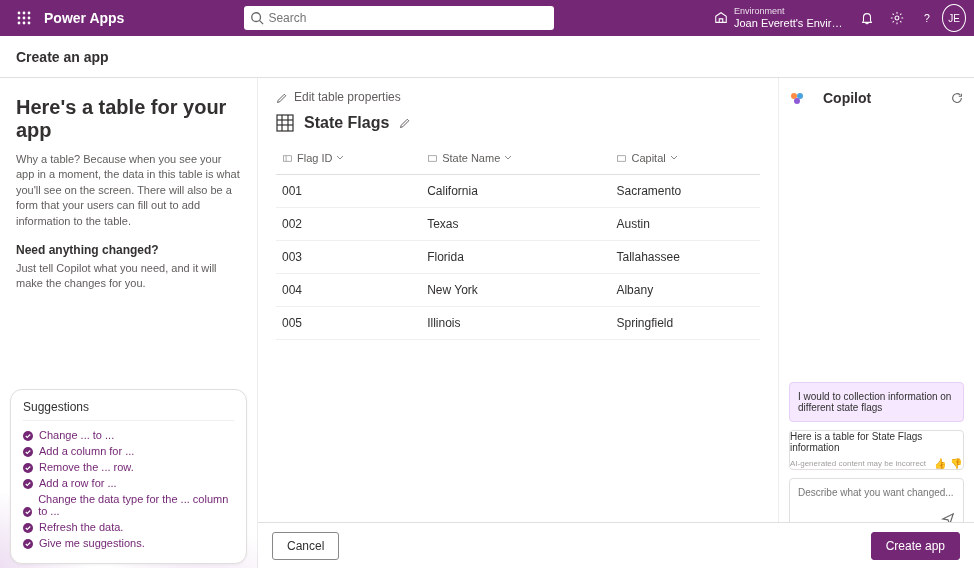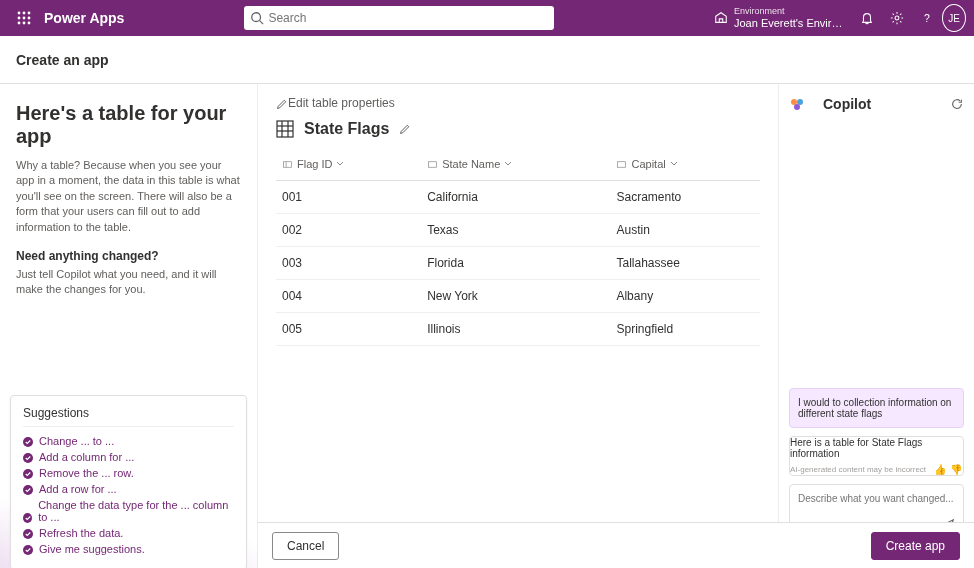--- a/index.html
+++ b/index.html
@@ -15,42 +15,42 @@
 .header-spacer { flex: 1; }
 .env-block { display: flex; align-items: center; margin-right: 8px; cursor: pointer; }
 .env-icon { margin-right: 6px; }
 .env-text { display: flex; flex-direction: column; line-height: 1.1; }
 .env-label { font-size: 9px; opacity: 0.85; }
 .env-name { font-size: 11px; max-width: 110px; white-space: nowrap; overflow: hidden; text-overflow: ellipsis; }
 .header-icon { width: 30px; height: 30px; display: flex; align-items: center; justify-content: center; cursor: pointer; }
 .avatar { width: 24px; height: 28px; border: 1px solid #fff; border-radius: 50%; display: flex; align-items: center; justify-content: center; font-size: 10px; cursor: pointer; }
 
 
-.subheader { height: 48px; display: flex; align-items: center; padding: 0 16px; border-bottom: 1px solid #e1dfdd; font-size: 14px; font-weight: 600; color: #323130; }
+.subheader { height: 42px; display: flex; align-items: center; padding: 0 16px; border-bottom: 1px solid #e1dfdd; font-size: 14px; font-weight: 600; color: #323130; }
 
 
 .main { display: flex; height: calc(568px - 36px - 36px); position: relative; }
 
 
 .left-pane { width: 258px; padding: 18px 16px; position: relative; border-right: 1px solid #ededed; }
 .left-pane h1 { font-size: 20px; font-weight: 600; color: #323130; margin-bottom: 10px; }
 .left-desc { font-size: 11px; color: #605e5c; line-height: 1.4; margin-bottom: 14px; }
 .left-sub { font-size: 12px; font-weight: 600; color: #323130; margin-bottom: 4px; }
 .left-sub-desc { font-size: 11px; color: #605e5c; line-height: 1.4; }
 .wave-bg { position: absolute; left: 0; bottom: 0; width: 258px; height: 180px; background: radial-gradient(ellipse 160px 120px at -20px 180px, rgba(170,100,190,0.25), transparent 70%), radial-gradient(ellipse 140px 100px at 200px 200px, rgba(170,100,190,0.18), transparent 70%); pointer-events: none; }
-.suggestions { position: absolute; bottom: 10px; left: 10px; right: 10px; background: #fff; border: 1px solid #e1dfdd; border-radius: 4px; padding: 10px 12px; box-shadow: 0 1px 3px rgba(0,0,0,0.05); }
+.suggestions { position: absolute; bottom: 10px; left: 10px; right: 10px; background: #fff; border: 1px solid #e1dfdd; border-radius: 12px; padding: 10px 12px; box-shadow: 0 1px 3px rgba(0,0,0,0.05); }
 .suggestions-title { font-size: 12px; color: #323130; margin-bottom: 8px; border-bottom: 1px solid #eee; padding-bottom: 6px; }
 .suggestions ul { list-style: none; }
 .suggestions li { font-size: 11px; color: #742774; margin: 4px 0; cursor: pointer; display: flex; align-items: flex-end; gap: 6px; }
 .sugg-bullet { width: 10px; height: 10px; background: #742774; border-radius: 50%; display: inline-flex; align-items: center; justify-content: center; }
 .sugg-bullet svg { width: 6px; height: 6px; }
 
 
 .center-pane { flex: 1; padding: 12px 18px; overflow: auto; position: relative; }
-.edit-props { display: flex; align-items: flex-end; font-size: 12px; color: #605e5c; margin-bottom: 10px; cursor: pointer; }
+.edit-props { display: flex; align-items: flex-end; gap: 6px; font-size: 12px; color: #605e5c; margin-bottom: 10px; cursor: pointer; }
 .table-title-row { display: flex; align-items: center; gap: 10px; margin-bottom: 12px; }
 .table-title { font-size: 16px; font-weight: 600; color: #323130; }
 .edit-pencil { cursor: pointer; }
 .data-table { width: 100%; border-collapse: collapse; font-size: 12px; color: #323130; }
 .data-table th { text-align: left; font-weight: 400; font-size: 11px; color: #605e5c; padding: 8px 6px; border-bottom: 1px solid #e1dfdd; }
 .data-table th .col-head { display: inline-flex; align-items: center; gap: 4px; cursor: pointer; }
 .data-table td { padding: 9px 6px; border-bottom: 1px solid #f0eeee; }
 .hscroll-track { position: absolute; bottom: 6px; left: 18px; right: 18px; height: 6px; background: #f4f4f4; border-radius: 3px; }
 .hscroll-thumb { width: 160px; height: 6px; background: #cfcfcf; border-radius: 3px; }
 

